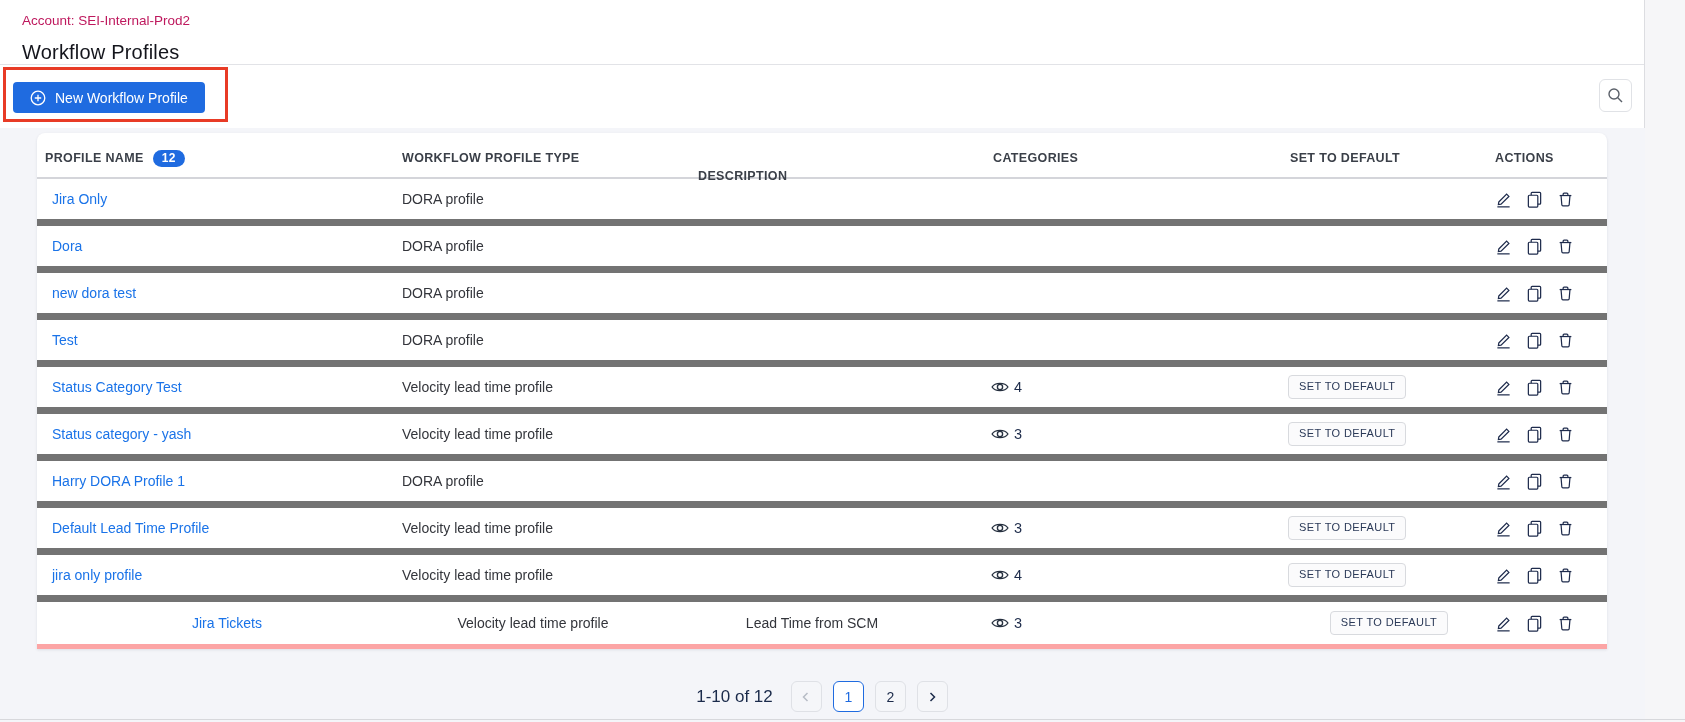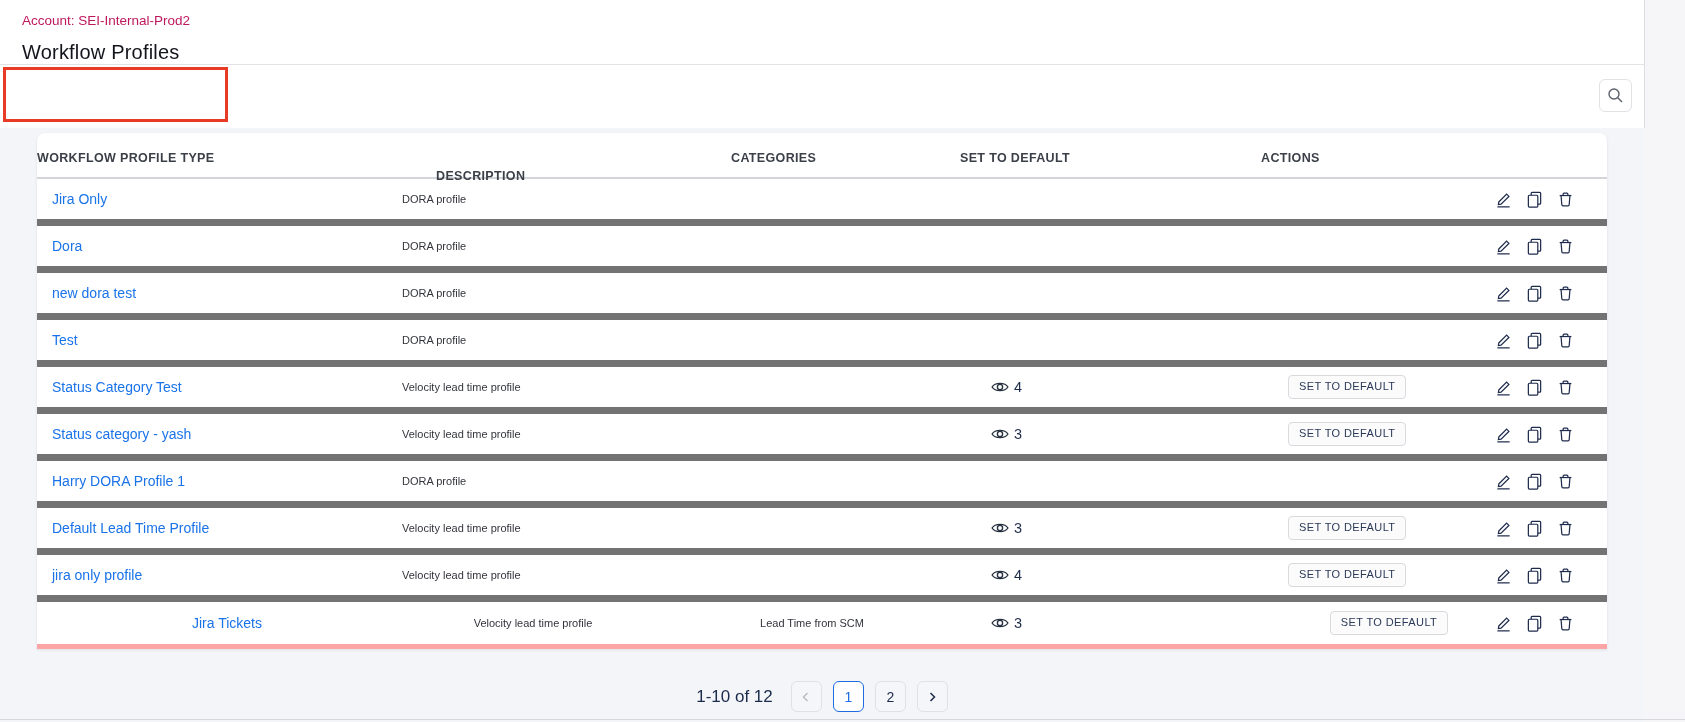--- a/index.html
+++ b/index.html
@@ -63,21 +63,21 @@
   .th-def  { padding-left:34px; }
   .th-act  { padding-left:5px; }
   .count-badge {
     background:#1f6be0; color:#fff; font-size:12px; font-weight:700;
     border-radius:10px; padding:2.5px 9px; line-height:1;
   }
   .trow { height:47px; border-bottom:7px solid #737373; }
   .trow:last-child { border-bottom:5px solid #fca5a5;text-align:center; }
   .cell-name { padding-left:15px; }
   .name-link { color:#1a73e8; font-size:14px; cursor:pointer; text-decoration:none; }
-  .cell-type, .cell-desc { font-size:11px; color:#33353b; }
+  .cell-type, .cell-desc { font-size:14px; color:#33353b; }
   .cell-desc { padding-left:34px; }
   .cell-cat { padding-left:65px; display:flex; align-items:center; gap:5px;
     font-size:14.5px; color:#1d2b4a; }
   .cell-def { padding-left:32px; }
   .badge-default {
     display:inline-block; font-size:11px; font-weight:400; letter-spacing:.4px;
     color:#2b3a58; background:#fbfbfc; border:1px solid #d8dade; border-radius:4px;
     padding:4px 10px; line-height:1.2; white-space:nowrap;
   }
   .cell-actions { display:flex; align-items:center; gap:14px; padding-left:5px; }
@@ -103,34 +103,47 @@
 
 <div class="content">
 
   <div class="page-header">
     <a class="account-link">Account: SEI-Internal-Prod2</a>
     <div class="page-title">Workflow Profiles</div>
   </div>
 
   <div class="toolbar">
     <div class="red-box"></div>
+    <button class="new-btn">
+      <span>
+        <svg width="16" height="16" viewBox="0 0 16 16">
+          <circle cx="8" cy="8" r="6.8" fill="none" stroke="#fff" stroke-width="1.3"></circle>
+          <path d="M8 4.8 V11.2 M4.8 8 H11.2" stroke="#fff" stroke-width="1.3"></path>
+        </svg>
+      </span>
+      <span>New Workflow Profile</span>
+    </button>
     <button class="search-btn">
       <span>
         <svg width="17" height="17" viewBox="0 0 17 17">
           <circle cx="7" cy="7" r="5" fill="none" stroke="#5a6069" stroke-width="1.4"></circle>
           <path d="M10.8 10.8 L15 15" stroke="#5a6069" stroke-width="1.4"></path>
         </svg>
       </span>
     </button>
   </div>
 
   <div class="main">
     <div class="card">
 
       <div class="grid-row thead">
+        <div class="th th-name">
+          <span>PROFILE NAME</span>
+          <span class="count-badge">12</span>
+        </div>
         <div class="th">WORKFLOW PROFILE TYPE</div>
         <div class="th th-desc">DESCRIPTION</div>
         <div class="th th-cat">CATEGORIES</div>
         <div class="th th-def">SET TO DEFAULT</div>
         <div class="th th-act">ACTIONS</div>
       </div>
 
       <div>
   <div class="grid-row trow">
     <div class="cell-name">

